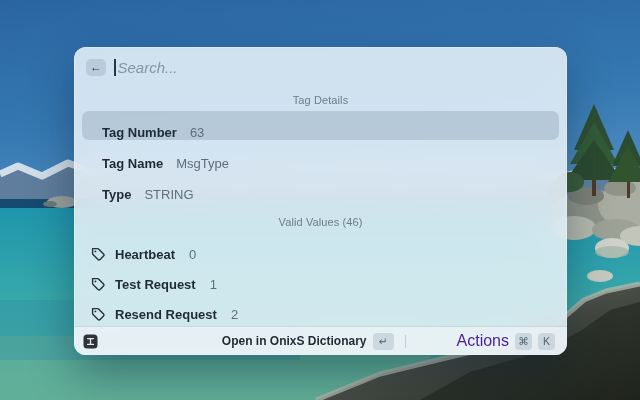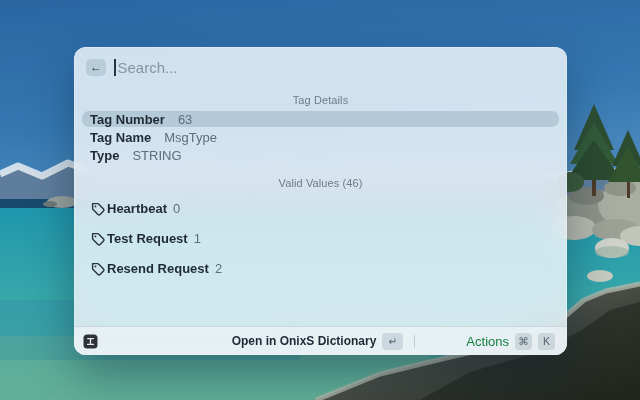--- a/index.html
+++ b/index.html
@@ -27,42 +27,42 @@
     width: 20px; height: 17px; border: none; border-radius: 5px;
     background: rgba(70, 92, 112, 0.16); color: #2b3540;
     font-size: 12px; line-height: 17px; text-align: center; cursor: pointer;
     display: flex; align-items: center; justify-content: center;
     font-family: "Liberation Sans", sans-serif;
   }
   .search-wrap { display: flex; align-items: center; flex: 1; gap: 2px; }
   .caret { width: 1.5px; height: 17px; background: #2b3540; }
   .search-input {
     flex: 1; border: none; outline: none; background: transparent;
-    font-size: 15px; color: #2b3540; font-family: "Liberation Sans", sans-serif;
+    font-size: 15px; color: #2b3540; font-family: "Liberation Sans", sans-serif; font-style: italic;
   }
   .search-input::placeholder { color: #8795a1; opacity: 1; }
 
   .panel-body { padding: 0 8px; }
   .section-title {
     font-size: 11px; color: #6d7c88; padding: 0 8px; margin: 7px 0 5px 0;
     letter-spacing: 0.1px;
     text-align: center;
   }
   .section-title.vv { margin-top: 14px; }
 
   .row {
-    height: 16px; display: flex; align-items: center; padding: 0 8px;
+    height: 29px; display: flex; align-items: flex-end; padding: 0 20px;
     border-radius: 7px; margin-bottom: 2px; cursor: default;
   }
   .row.selected { background: rgba(128, 154, 173, 0.35); }
   .row-label { font-size: 13px; font-weight: bold; color: #1f2a34; }
   .row-value { font-size: 13px; color: #5e6e7a; margin-left: 13px; }
 
   .vrow {
-    height: 29px; display: flex; align-items: center; gap: 1px;
+    height: 29px; display: flex; align-items: flex-end; gap: 9px;
     padding: 0 8px; border-radius: 7px; margin-bottom: 1px; cursor: default;
   }
   .tag-icon { width: 16px; height: 16px; flex: 0 0 auto; display: block; }
   .vrow .row-value { margin-left: 5px; }
 
   .panel-footer {
     position: absolute; left: 0; right: 0; bottom: 0; height: 29px;
     display: flex; align-items: center; padding: 0 9px; gap: 8px;
     background: rgba(238, 244, 248, 0.72);
     border-top: 1px solid rgba(40, 62, 82, 0.14);
@@ -70,21 +70,21 @@
   .app-icon { width: 15px; height: 15px; flex: 0 0 auto; display: block; }
   .footer-title { font-size: 12px; color: #55636e; white-space: nowrap; }
   .footer-spacer { flex: 1; }
   .footer-btn {
     display: flex; align-items: center; gap: 6px; border: none; background: transparent;
     cursor: pointer; padding: 2px 3px; border-radius: 5px;
     font-family: "Liberation Sans", sans-serif;
     margin-left: 40px;
   }
   .primary-label { font-size: 12px; font-weight: bold; color: #1f2a34; white-space: nowrap; }
-  .actions-label { font-size: 13px; color: #15803d; }
+  .actions-label { font-size: 16px; color: #4c1d95; }
   .key {
     min-width: 17px; height: 17px; padding: 0 3px; border-radius: 4px;
     background: rgba(118, 140, 156, 0.24); color: #55636e;
     font-size: 10.5px; display: inline-flex; align-items: center; justify-content: center;
   }
   .key.wide { min-width: 21px; }
   .footer-divider { width: 1px; height: 13px; background: rgba(60, 80, 100, 0.22); }
 </style>
 </head>
 <body>

